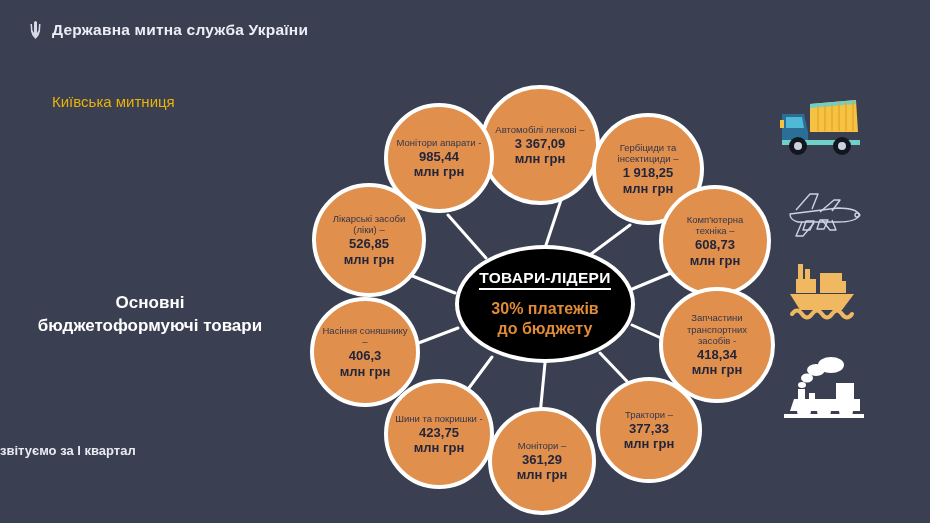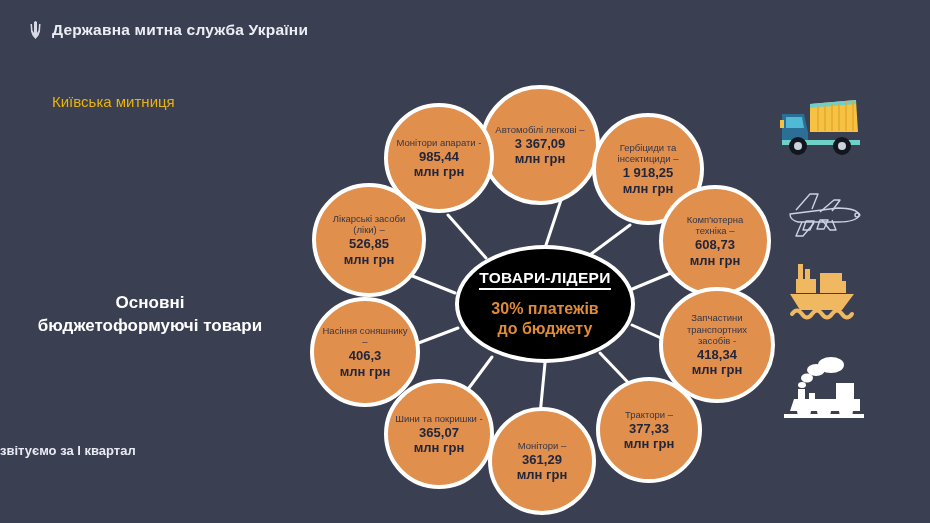--- a/index.html
+++ b/index.html
@@ -266,21 +266,21 @@
       <div class="node-inner">
         <span class="node-label">Монітори –</span>
         <span class="node-value">361,29</span>
         <span class="node-unit">млн грн</span>
       </div>
     </div>
 
     <div class="node" style="left:84px; top:294px; width:110px; height:110px;">
       <div class="node-inner">
         <span class="node-label">Шини та покришки -</span>
-        <span class="node-value">365,07</span>
+        <span class="node-value">423,75</span>
         <span class="node-unit">млн грн</span>
       </div>
     </div>
 
     <div class="node" style="left:10px; top:212px; width:110px; height:110px;">
       <div class="node-inner">
         <span class="node-label">Насіння соняшнику –</span>
         <span class="node-value">406,3</span>
         <span class="node-unit">млн грн</span>
       </div>

